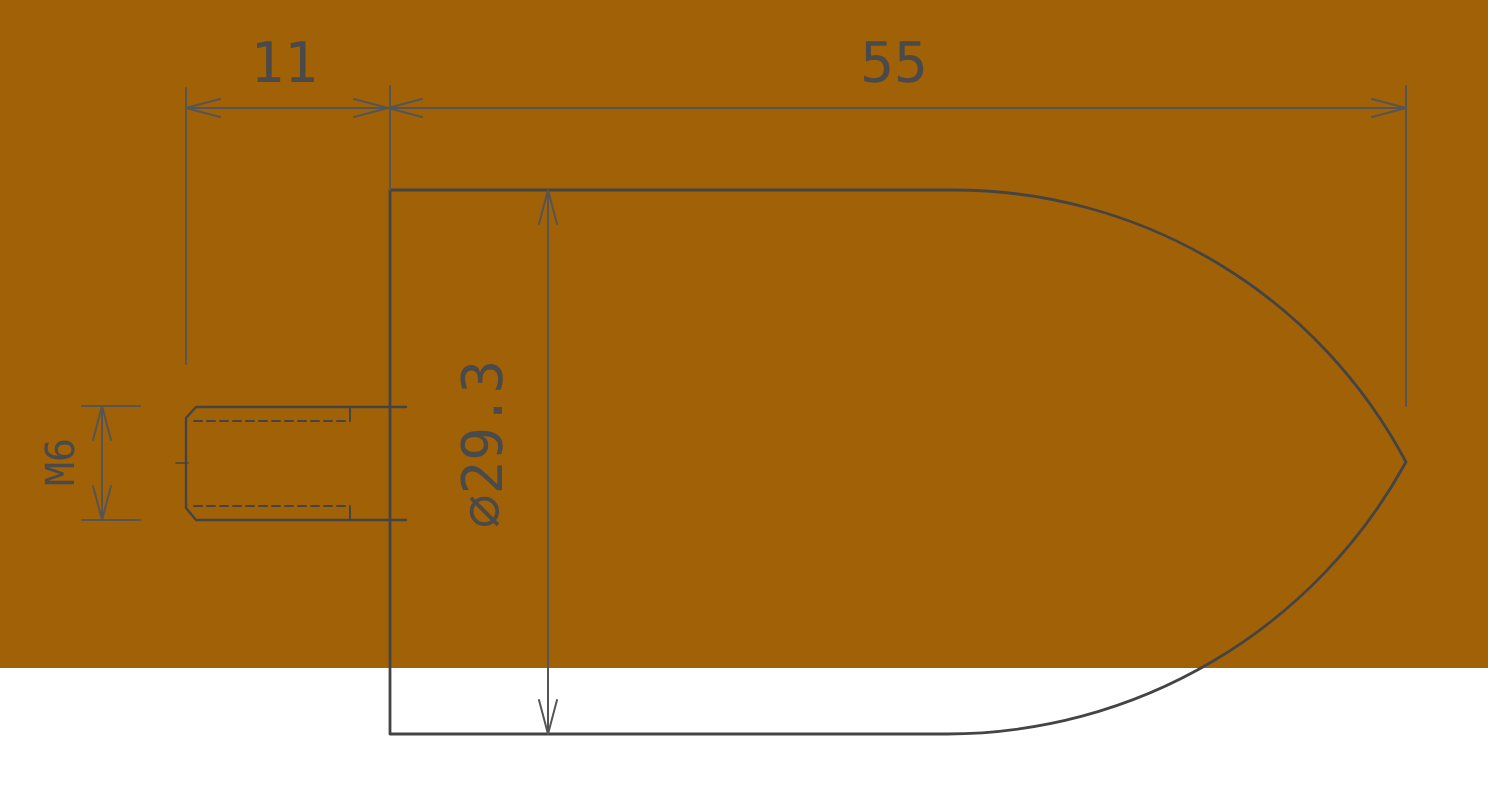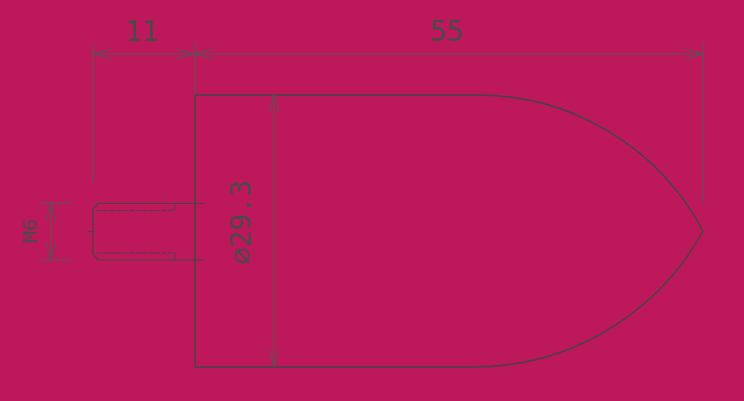--- a/index.html
+++ b/index.html
@@ -5,23 +5,23 @@
   html, body {
     margin: 0;
     padding: 0;
     background: #ffffff;
     width: 744px;
     height: 401px;
     overflow: hidden;
   }
   .drawing-stage {
     width: 744px;
-    height: 401px;
+    height: 334px;
     position: relative;
-    background: #be185d;
+    background: #a16207;
   }
   svg {
     display: block;
   }
   .dim-text {
     font-family: "DejaVu Sans Mono", "DejaVu Sans", monospace;
     fill: #4a4a4a;
   }
   .dim-text-large { font-size: 28px; }
   .dim-text-small { font-size: 20px; }

